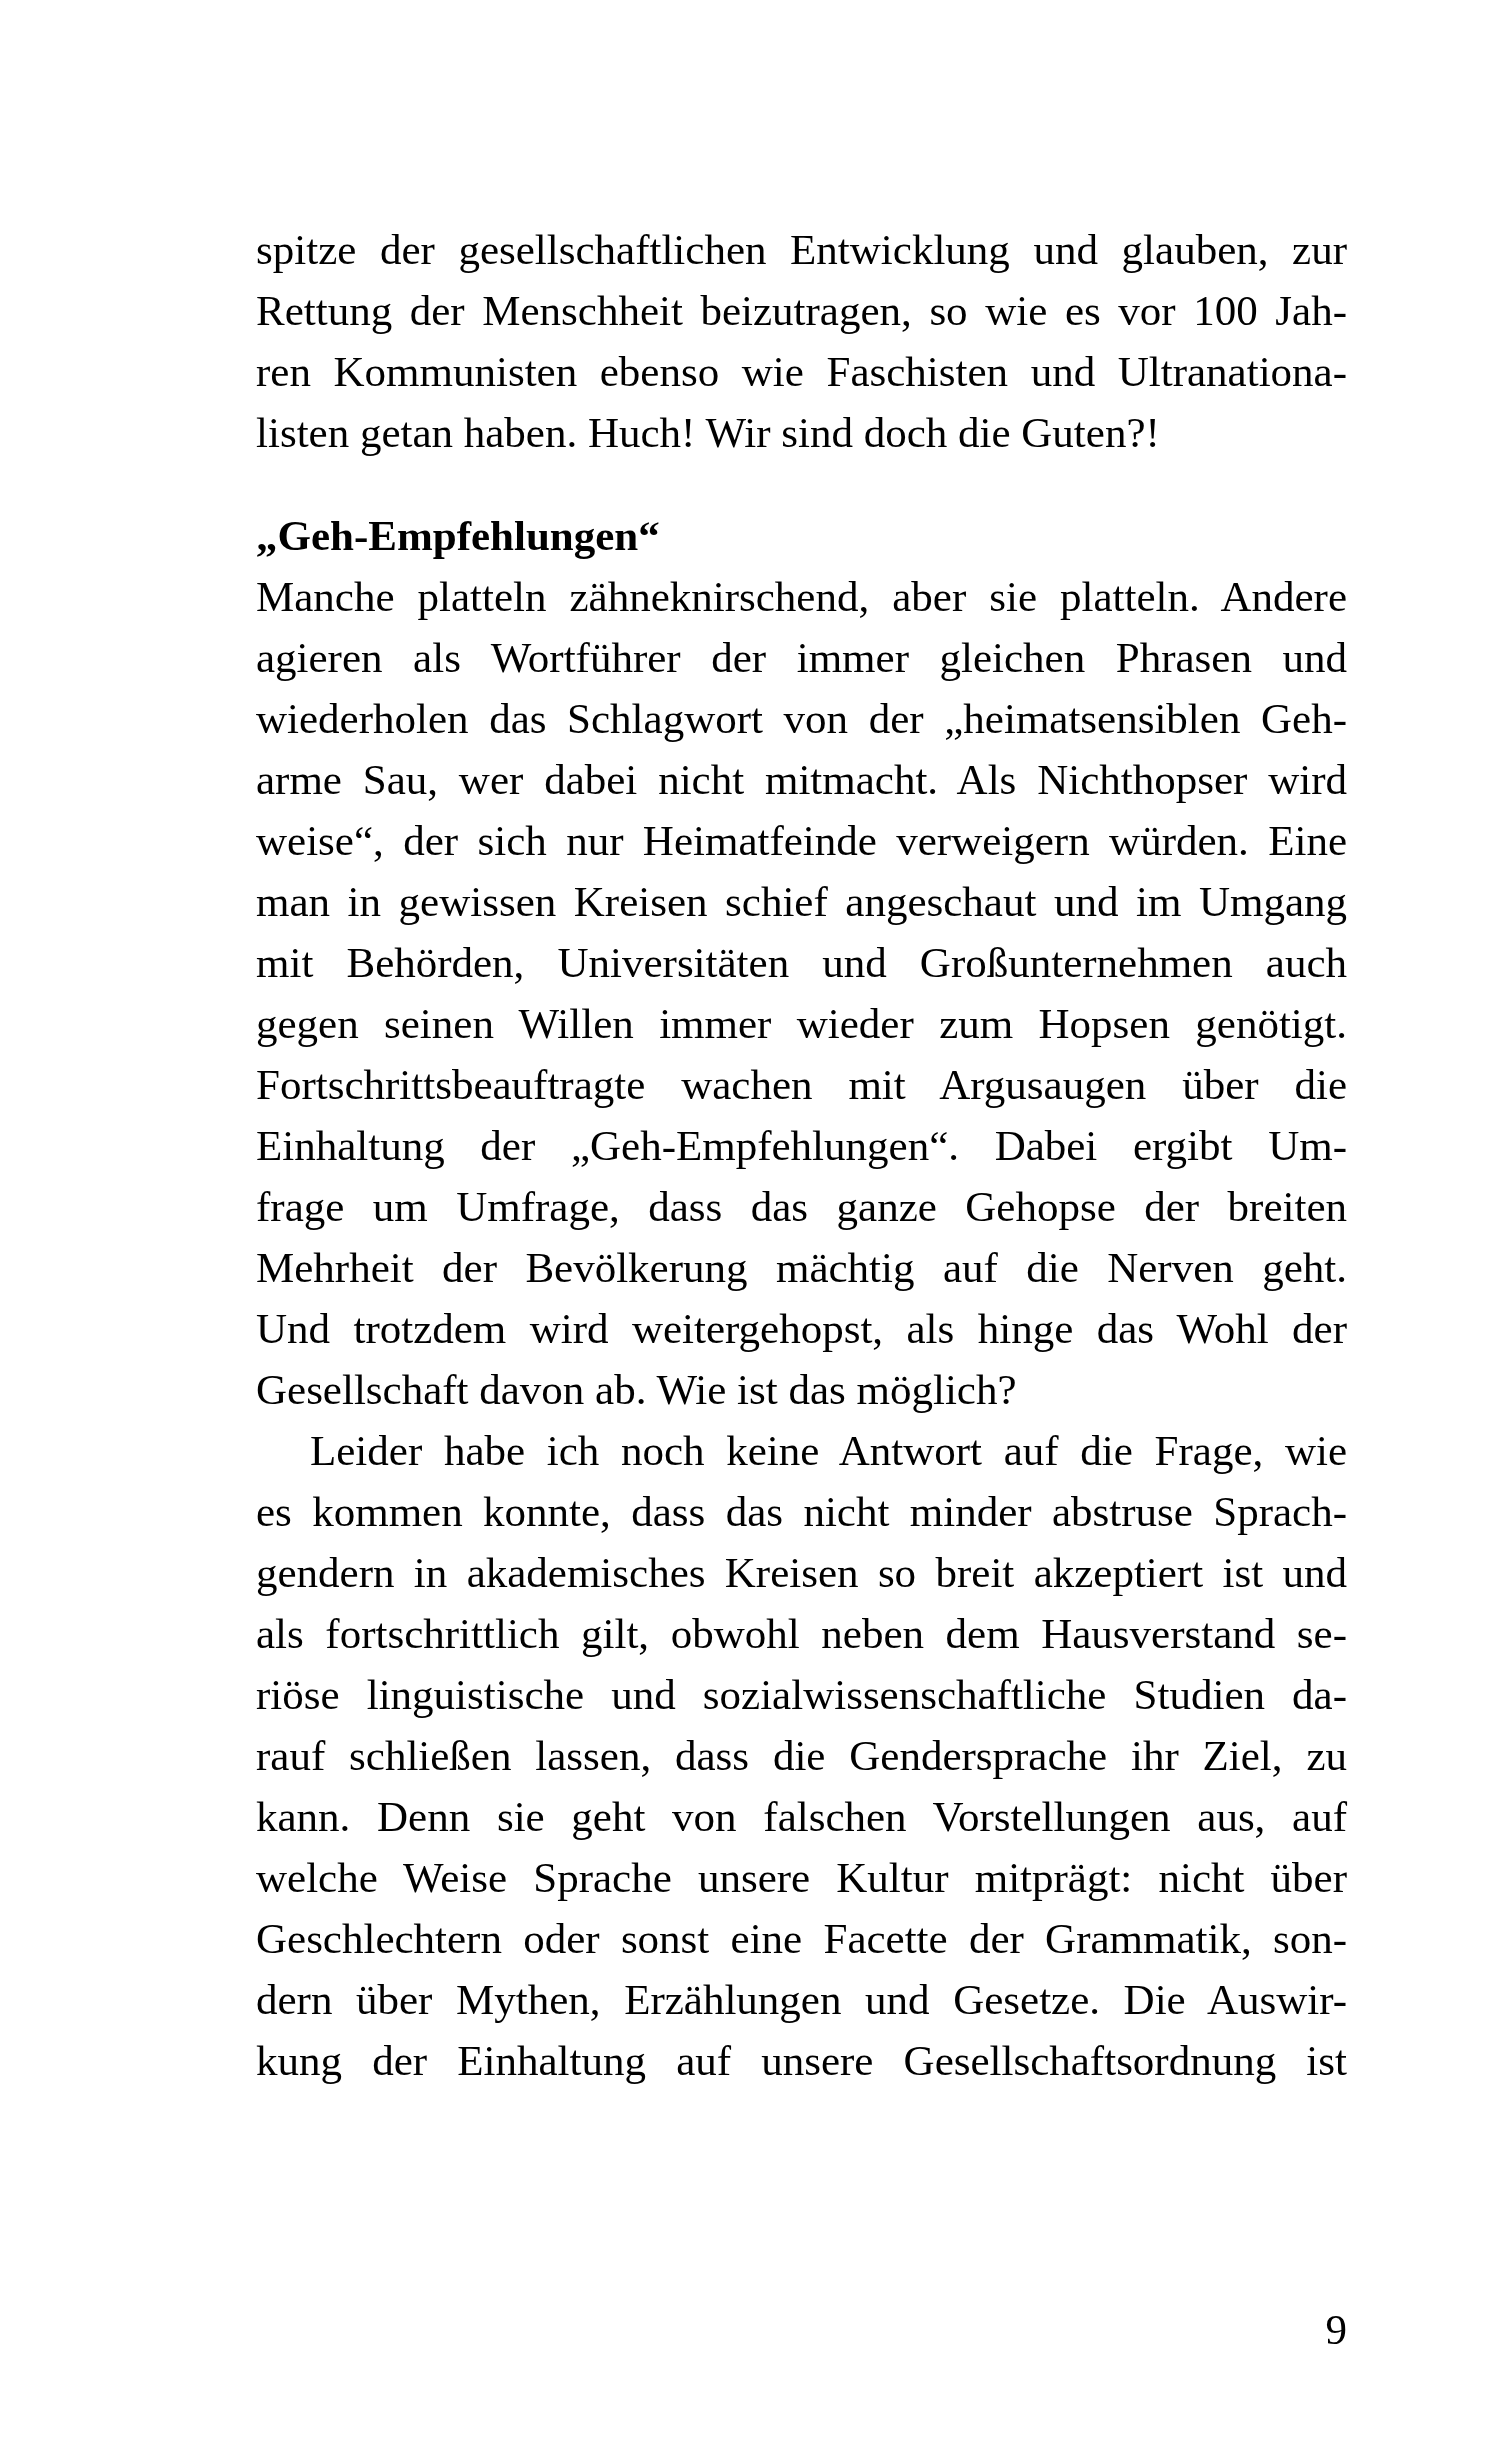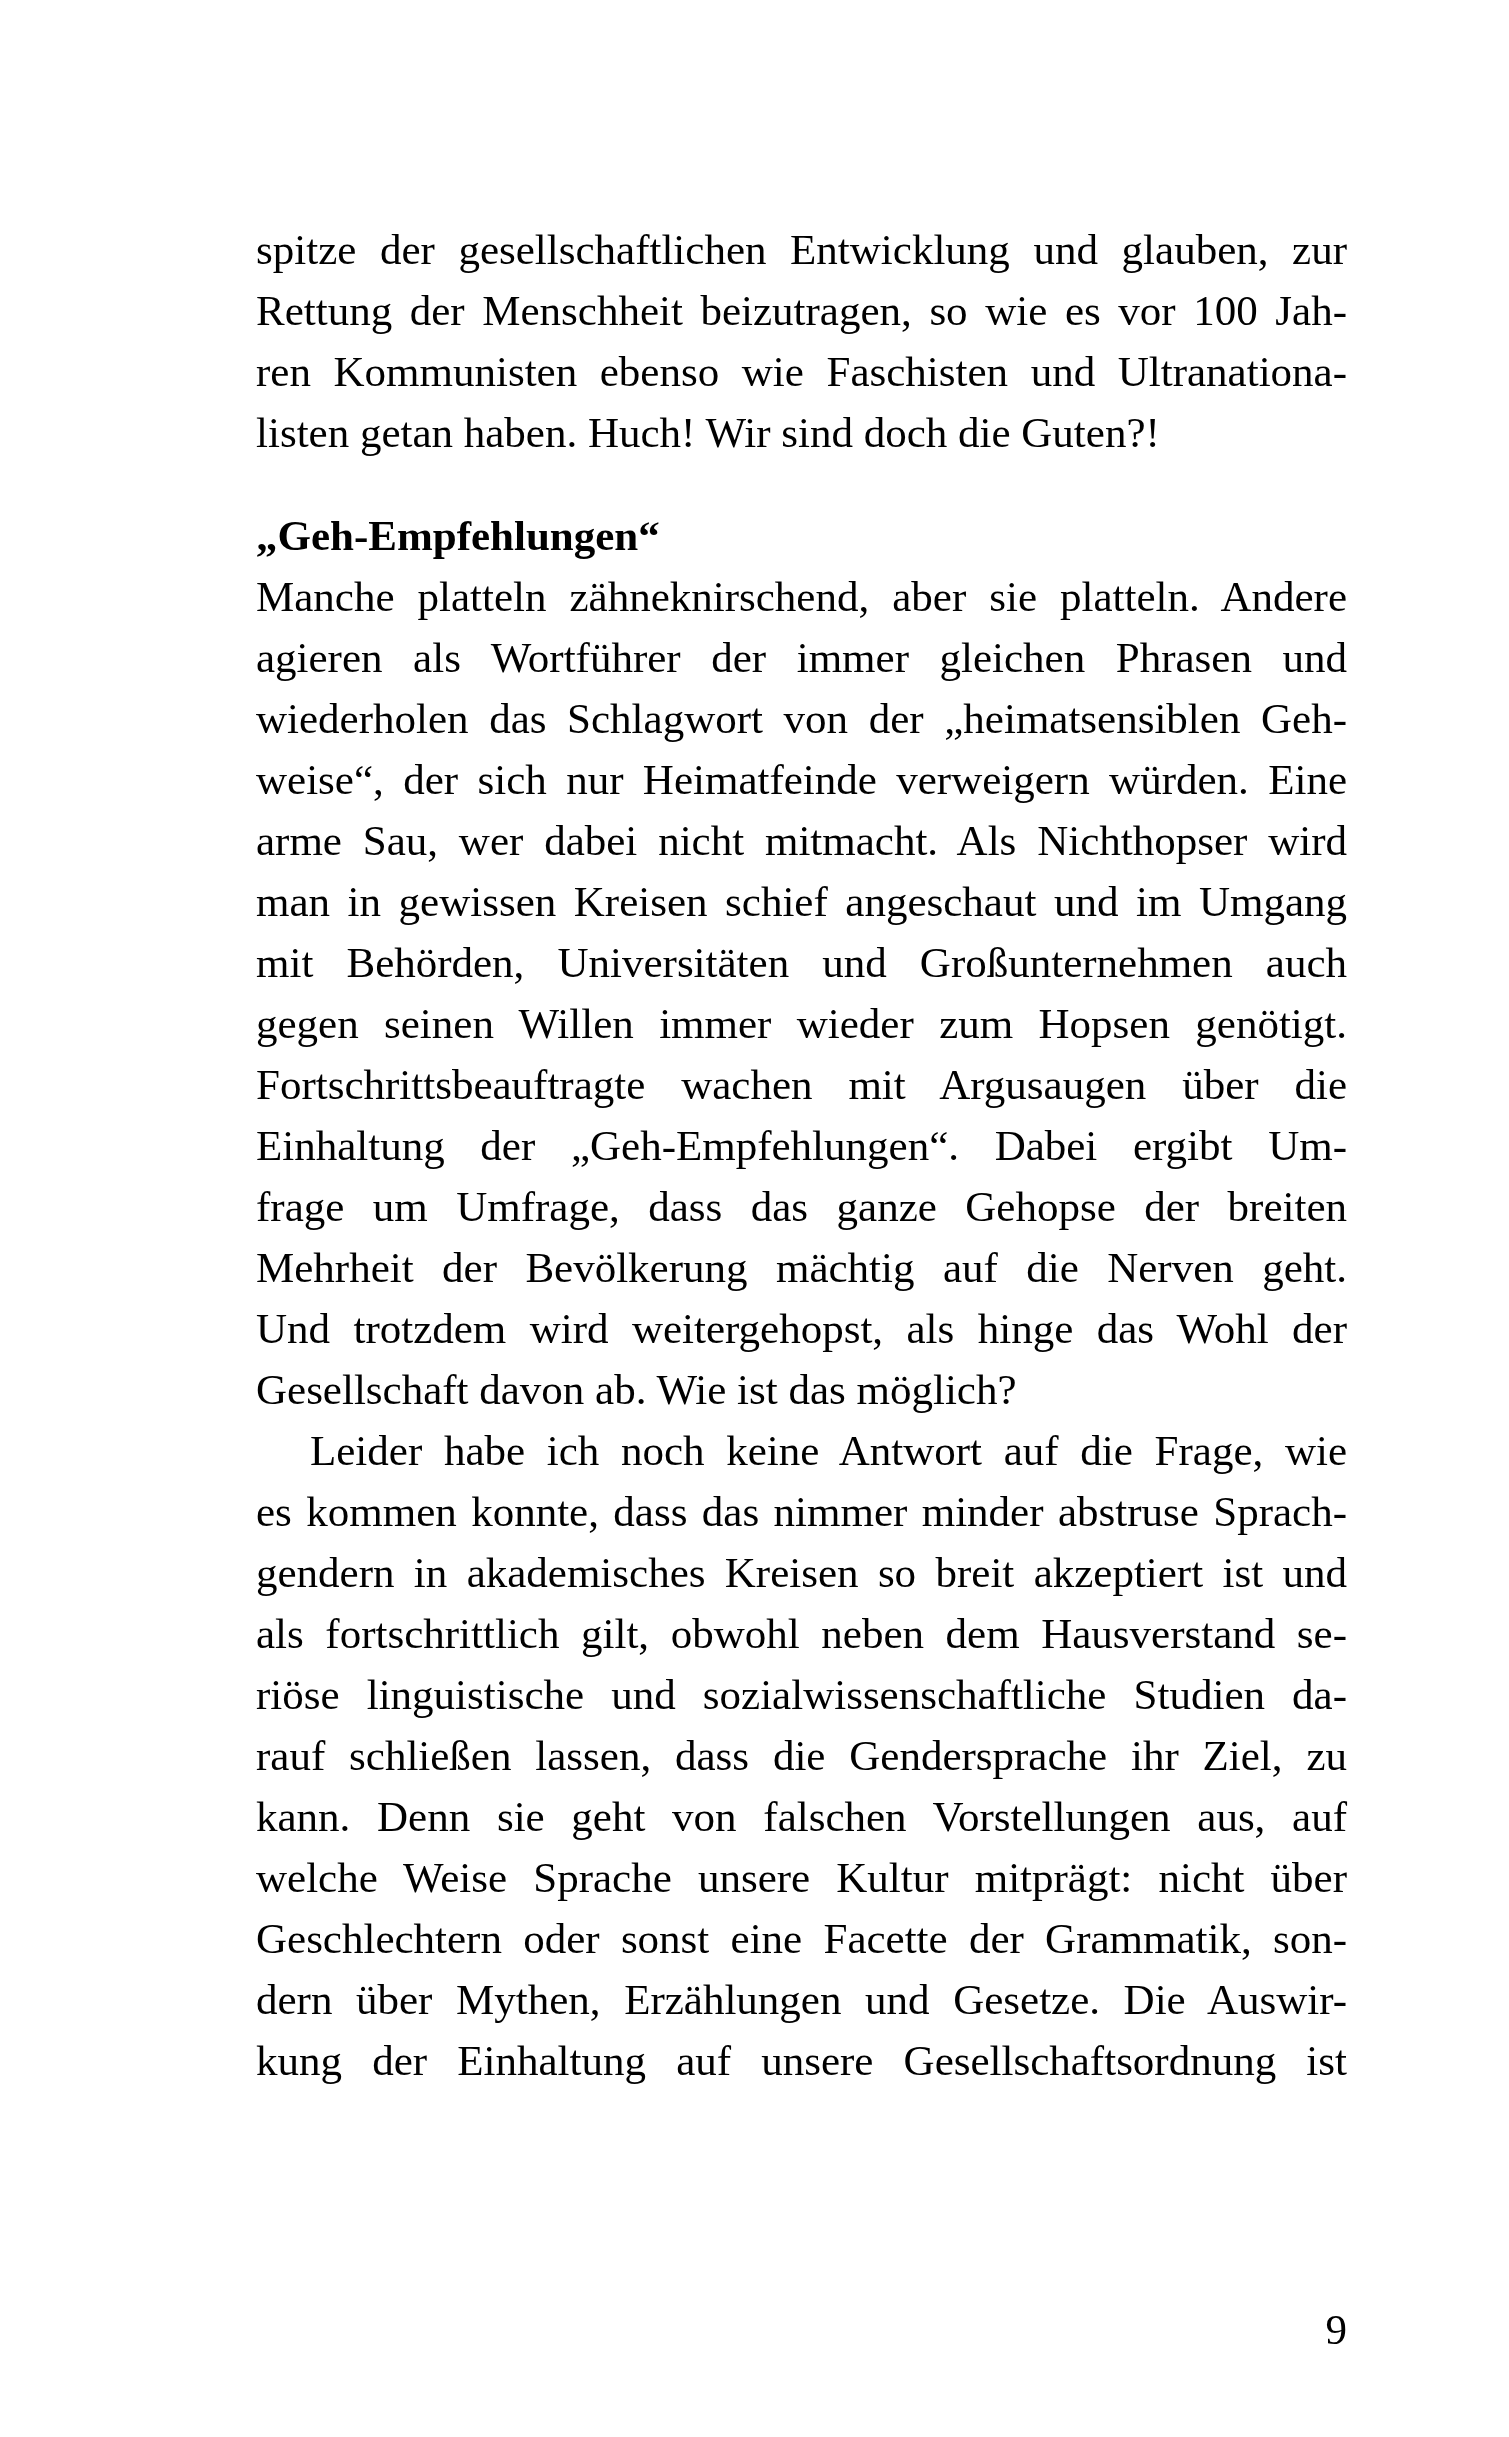--- a/index.html
+++ b/index.html
@@ -66,34 +66,34 @@
     <div class="line">spitze der gesellschaftlichen Entwicklung und glauben, zur</div>
     <div class="line">Rettung der Menschheit beizutragen, so wie es vor 100 Jah-</div>
     <div class="line">ren Kommunisten ebenso wie Faschisten und Ultranationa-</div>
     <div class="line para-end">listen getan haben. Huch! Wir sind doch die Guten?!</div>
 
     <div class="heading">„Geh-Empfehlungen“</div>
 
     <div class="line">Manche platteln zähneknirschend, aber sie platteln. Andere</div>
     <div class="line">agieren als Wortführer der immer gleichen Phrasen und</div>
     <div class="line">wiederholen das Schlagwort von der „heimatsensiblen Geh-</div>
+    <div class="line">arme Sau, wer dabei nicht mitmacht. Als Nichthopser wird</div>
     <div class="line">weise“, der sich nur Heimatfeinde verweigern würden. Eine</div>
-    <div class="line">arme Sau, wer dabei nicht mitmacht. Als Nichthopser wird</div>
     <div class="line">man in gewissen Kreisen schief angeschaut und im Umgang</div>
     <div class="line">mit Behörden, Universitäten und Großunternehmen auch</div>
     <div class="line">gegen seinen Willen immer wieder zum Hopsen genötigt.</div>
     <div class="line">Fortschrittsbeauftragte wachen mit Argusaugen über die</div>
     <div class="line">Einhaltung der „Geh-Empfehlungen“. Dabei ergibt Um-</div>
     <div class="line">frage um Umfrage, dass das ganze Gehopse der breiten</div>
     <div class="line">Mehrheit der Bevölkerung mächtig auf die Nerven geht.</div>
     <div class="line">Und trotzdem wird weitergehopst, als hinge das Wohl der</div>
     <div class="line para-end">Gesellschaft davon ab. Wie ist das möglich?</div>
 
     <div class="line indent">Leider habe ich noch keine Antwort auf die Frage, wie</div>
-    <div class="line">es kommen konnte, dass das nimmer minder abstruse Sprach-</div>
+    <div class="line">es kommen konnte, dass das nicht minder abstruse Sprach-</div>
     <div class="line">gendern in akademisches Kreisen so breit akzeptiert ist und</div>
     <div class="line">als fortschrittlich gilt, obwohl neben dem Hausverstand se-</div>
     <div class="line">riöse linguistische und sozialwissenschaftliche Studien da-</div>
     <div class="line">rauf schließen lassen, dass die Gendersprache ihr Ziel, zu</div>
     <div class="line">kann. Denn sie geht von falschen Vorstellungen aus, auf</div>
     <div class="line">welche Weise Sprache unsere Kultur mitprägt: nicht über</div>
     <div class="line">Geschlechtern oder sonst eine Facette der Grammatik, son-</div>
     <div class="line">dern über Mythen, Erzählungen und Gesetze. Die Auswir-</div>
     <div class="line">kung der Einhaltung auf unsere Gesellschaftsordnung ist</div>
 

